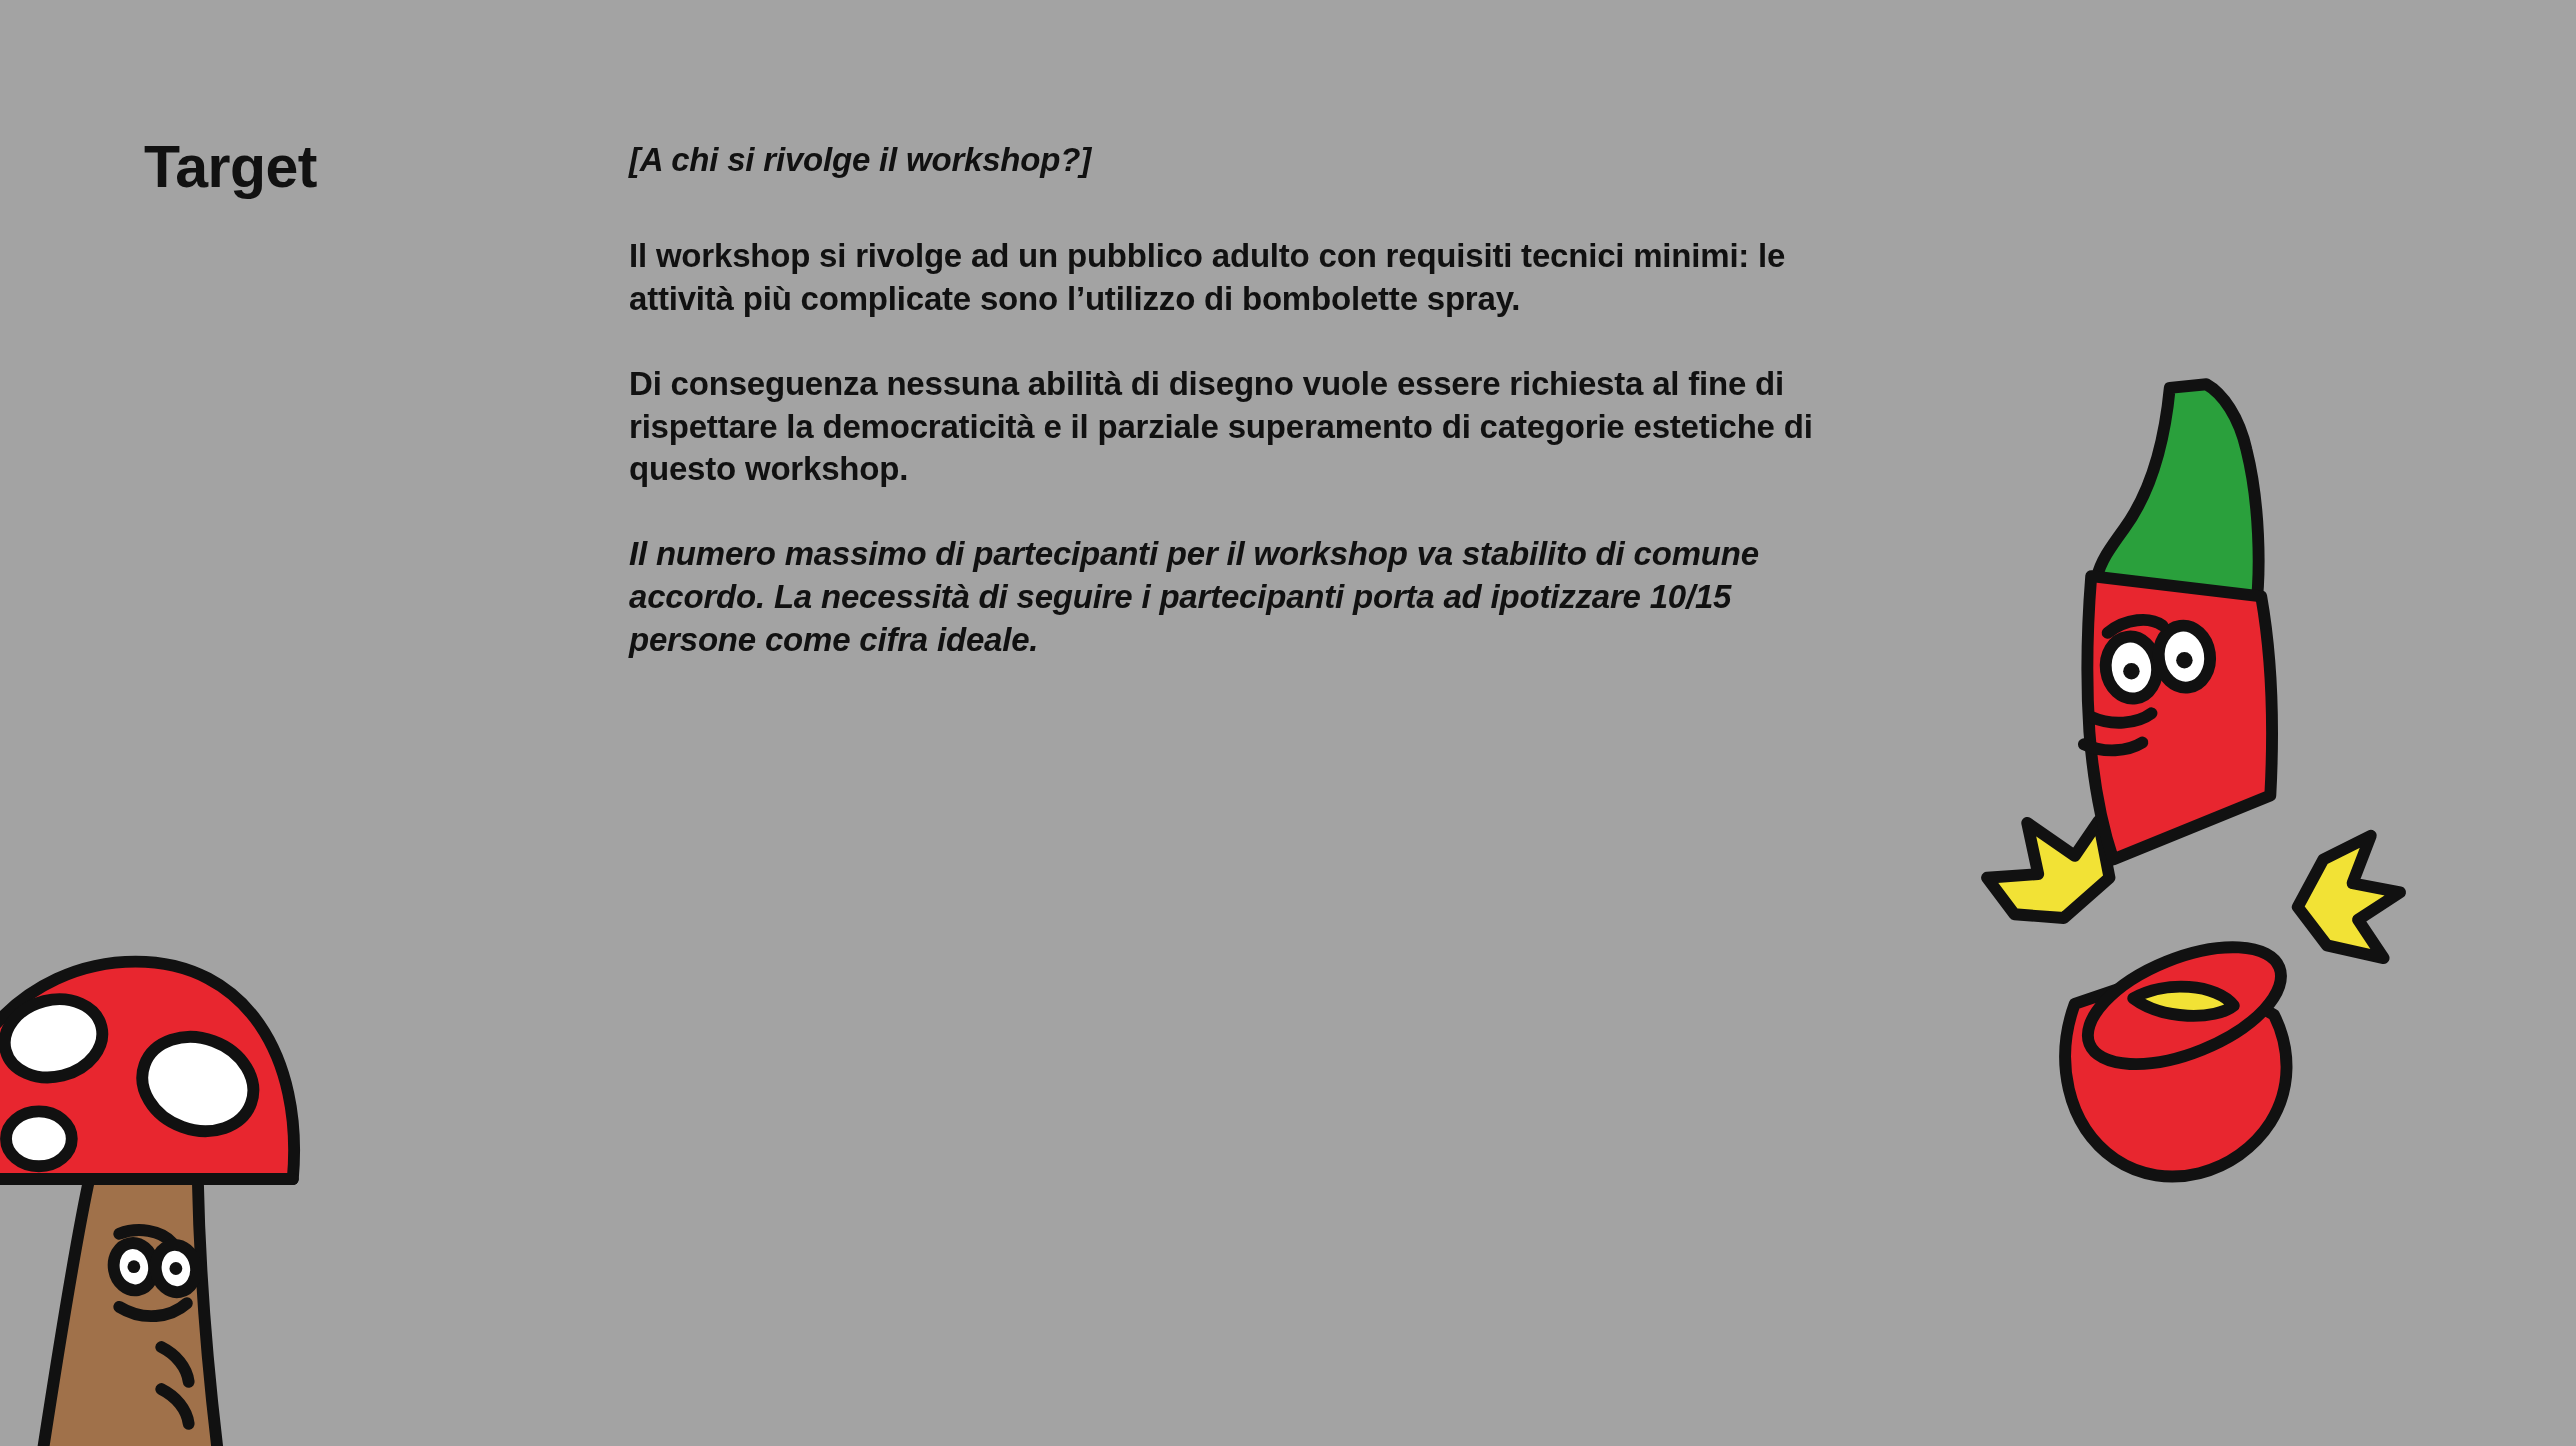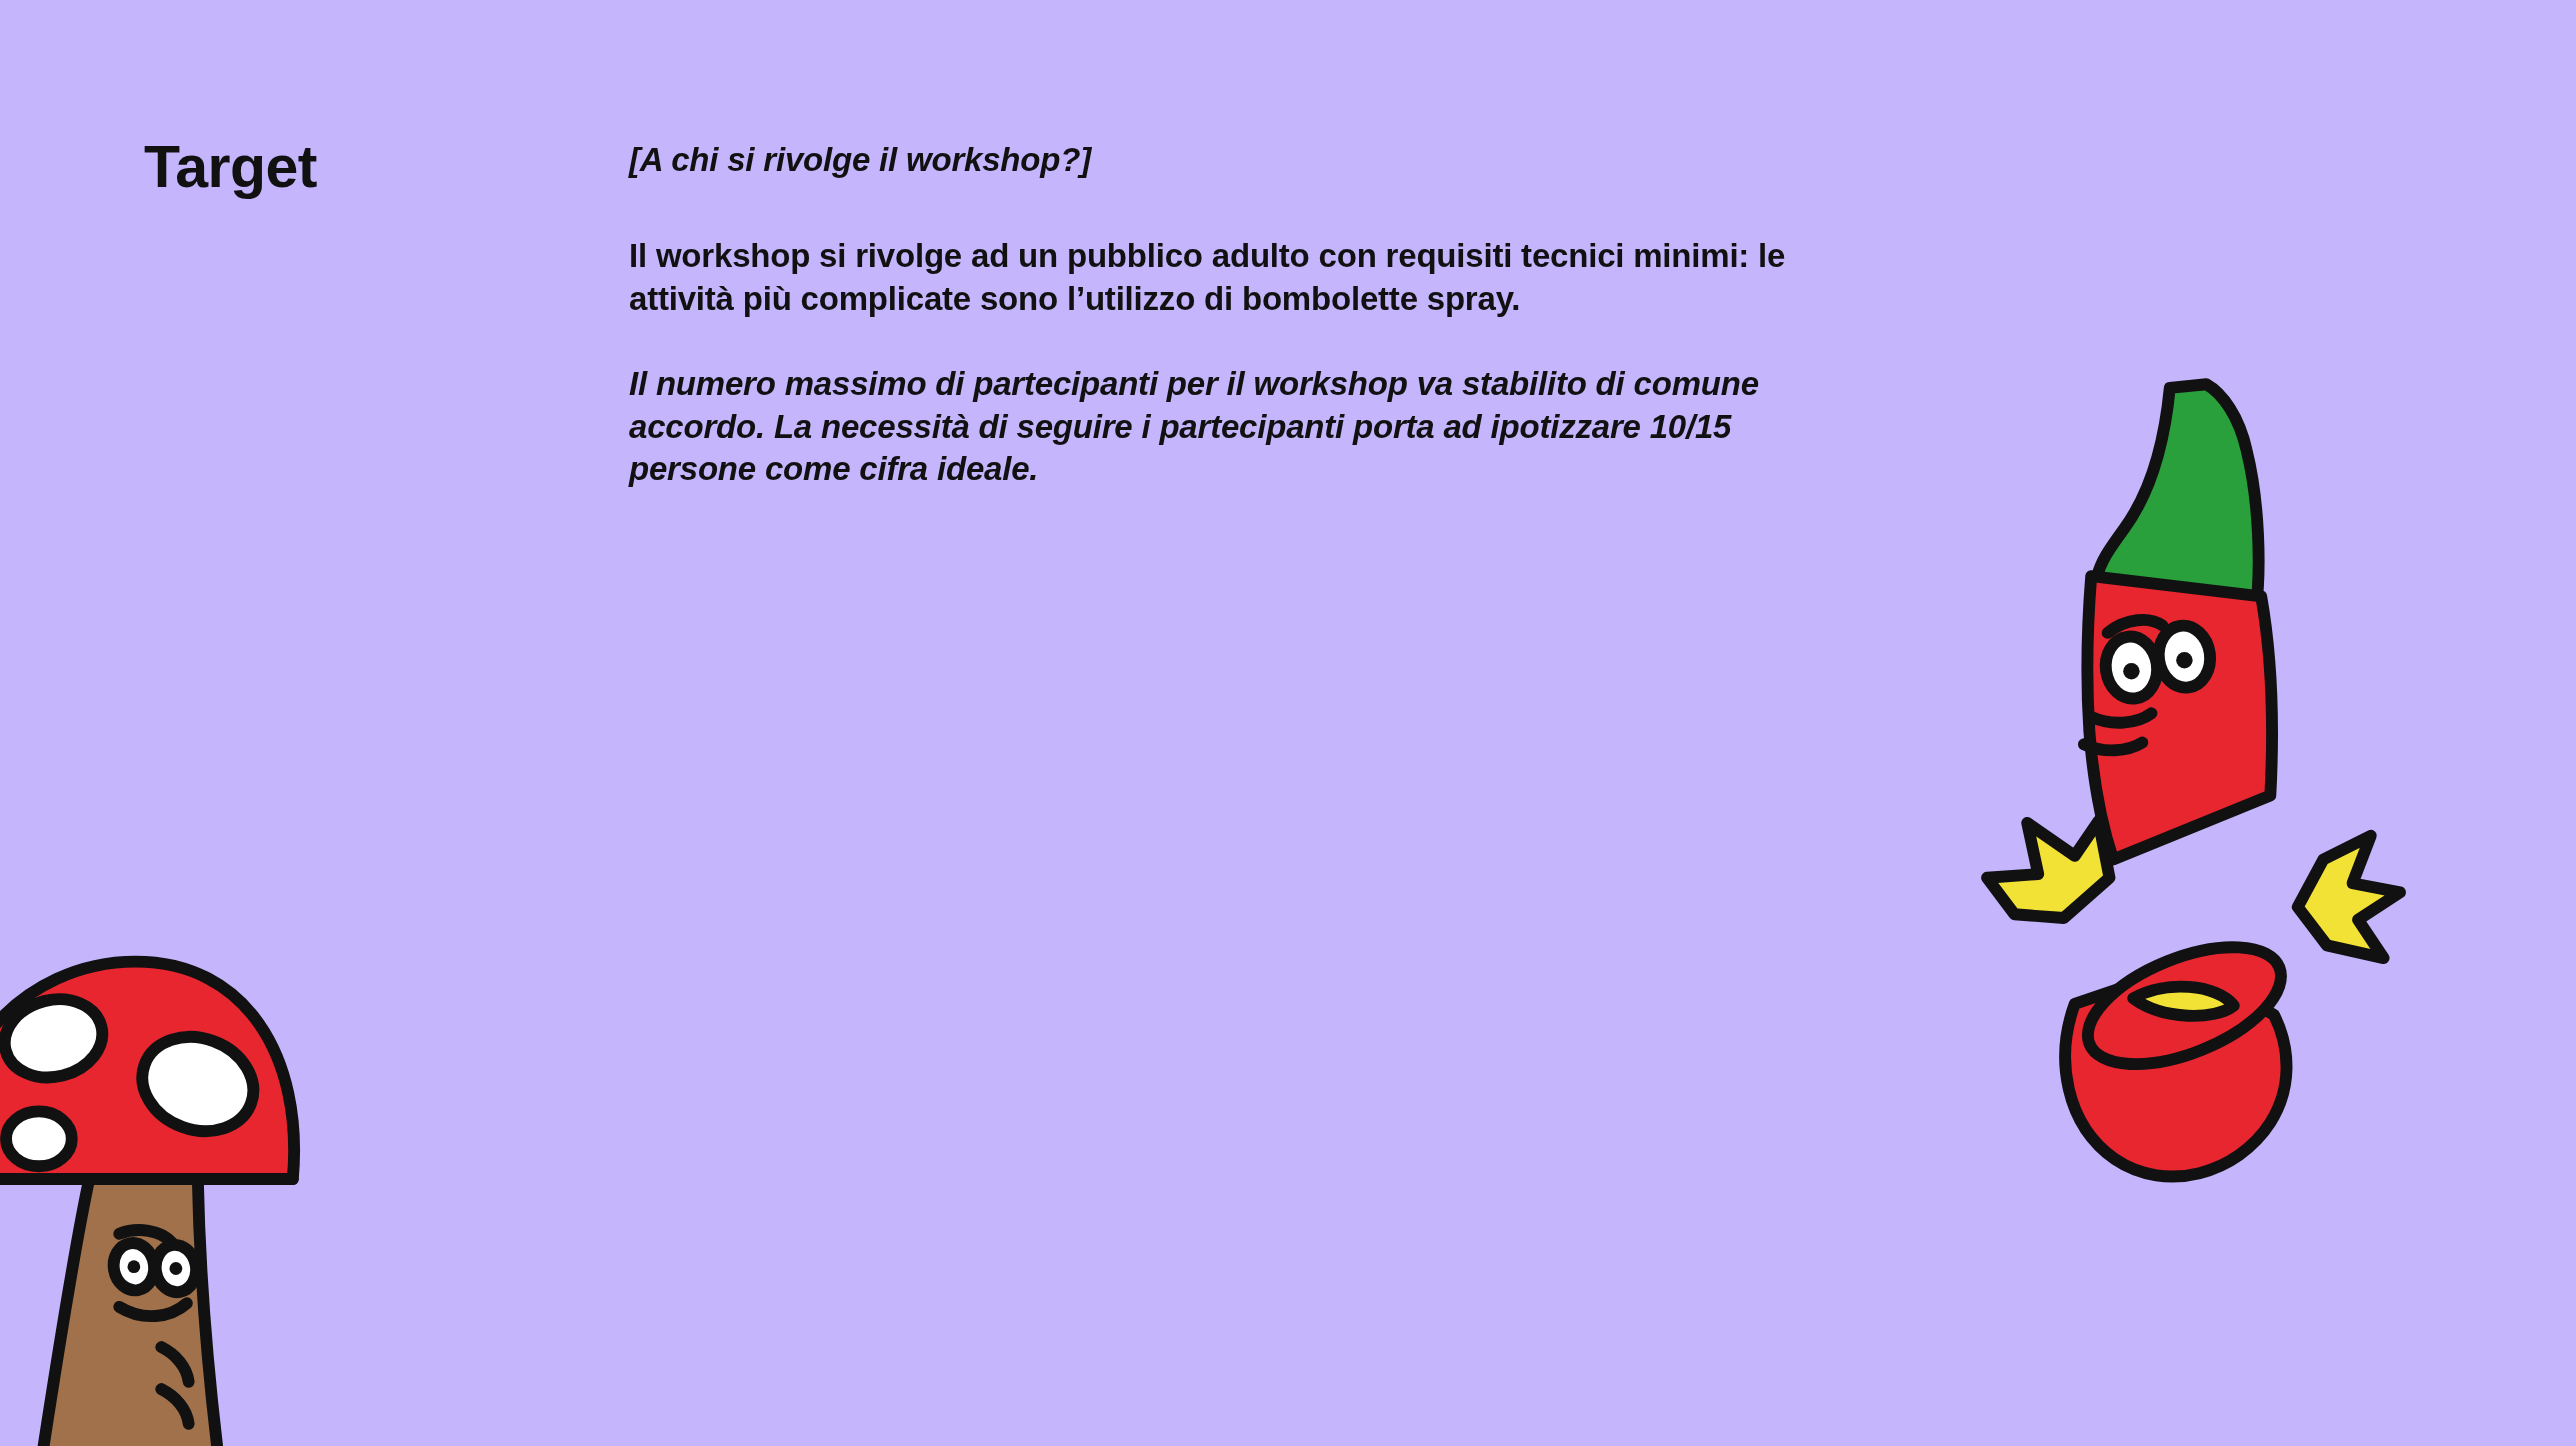--- a/index.html
+++ b/index.html
@@ -11,21 +11,21 @@
     height: 1446px;
     background: #eeeeee;
     font-family: "Liberation Sans", sans-serif;
     overflow: hidden;
     position: relative;
   }
 
   .slide {
     position: absolute;
     inset: 0;
-    background: #c4b5fd;
+    background: #a3a3a3;
   }
 
   
   .slide-title {
     position: absolute;
     left: 144px;
     top: 135px;
     font-size: 59px;
     font-weight: bold;
     color: #111111;
@@ -73,20 +73,21 @@
 </head>
 <body>
 
 <div class="slide">
 
   <div class="slide-title">Target</div>
 
   <div class="body-col">
     <p class="para heading">[A chi si rivolge il workshop?]</p>
     <p class="para">Il workshop si rivolge ad un pubblico adulto con requisiti tecnici minimi: le attività più complicate sono l’utilizzo di bombolette spray.</p>
+    <p class="para">Di conseguenza nessuna abilità di disegno vuole essere richiesta al fine di rispettare la democraticità e il parziale superamento di categorie estetiche  di questo workshop.</p>
     <p class="para">Il numero massimo di partecipanti per il workshop va stabilito di comune accordo. La necessità di seguire i partecipanti porta ad ipotizzare 10/15 persone come cifra ideale.</p>
   </div>
 
   <div class="illustration" id="mushroom-illustration">
     <svg viewBox="0 0 560 600" xmlns="http://www.w3.org/2000/svg" aria-hidden="true">
       <g fill="none" stroke="#111111" stroke-width="13" stroke-linecap="round" stroke-linejoin="round">
 
         <path d="M118 296 C104 360 86 470 66 600 L258 600 C246 500 238 400 236 300 Z" fill="#a0714a"></path>
 
         <path d="M-40 300 C-52 170 44 62 168 62 C288 62 352 166 340 300 Z" fill="#e8262f"></path>

